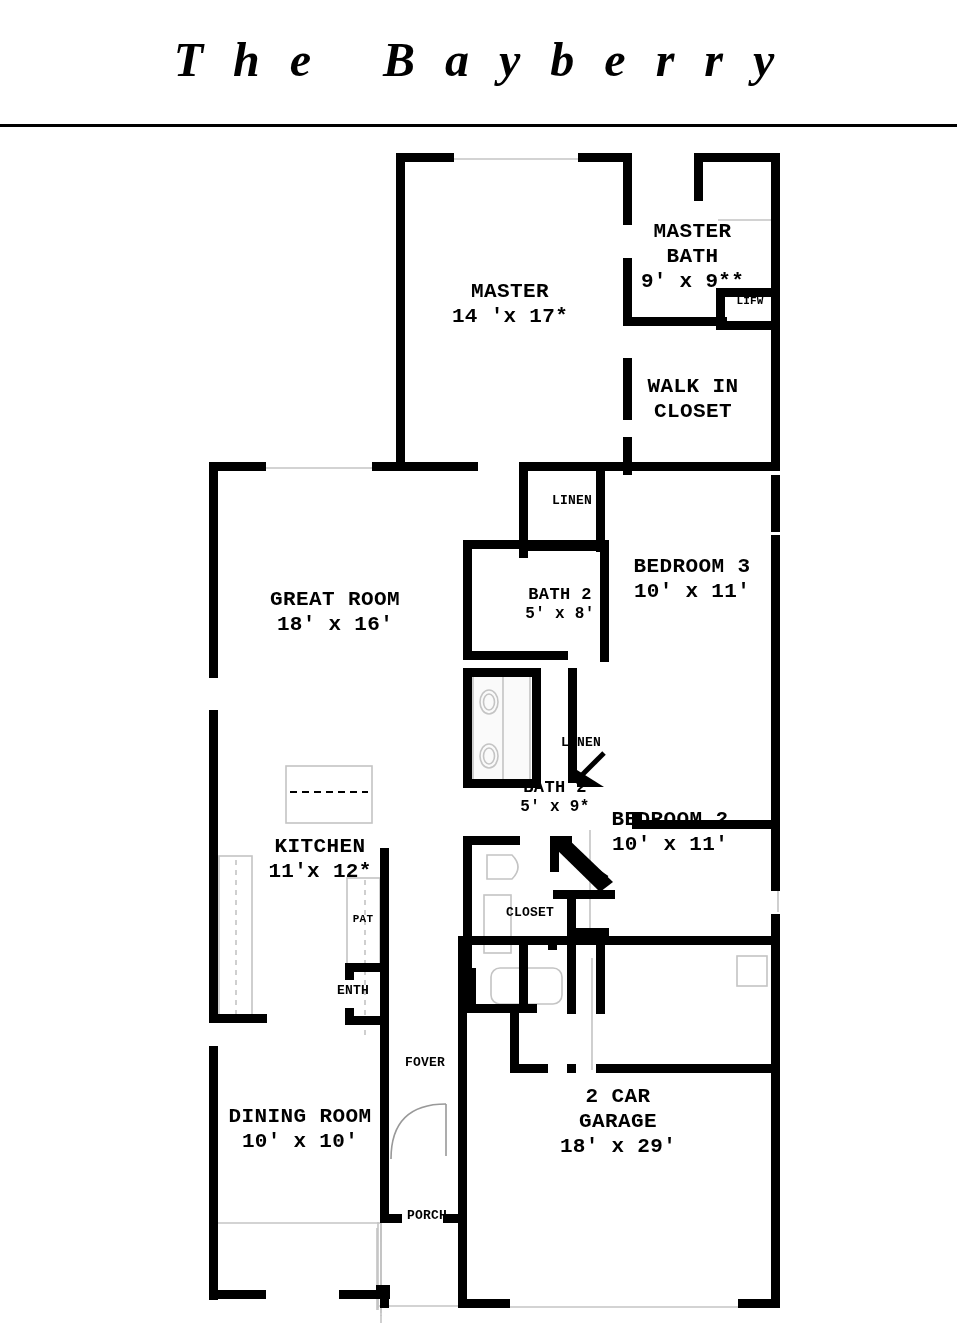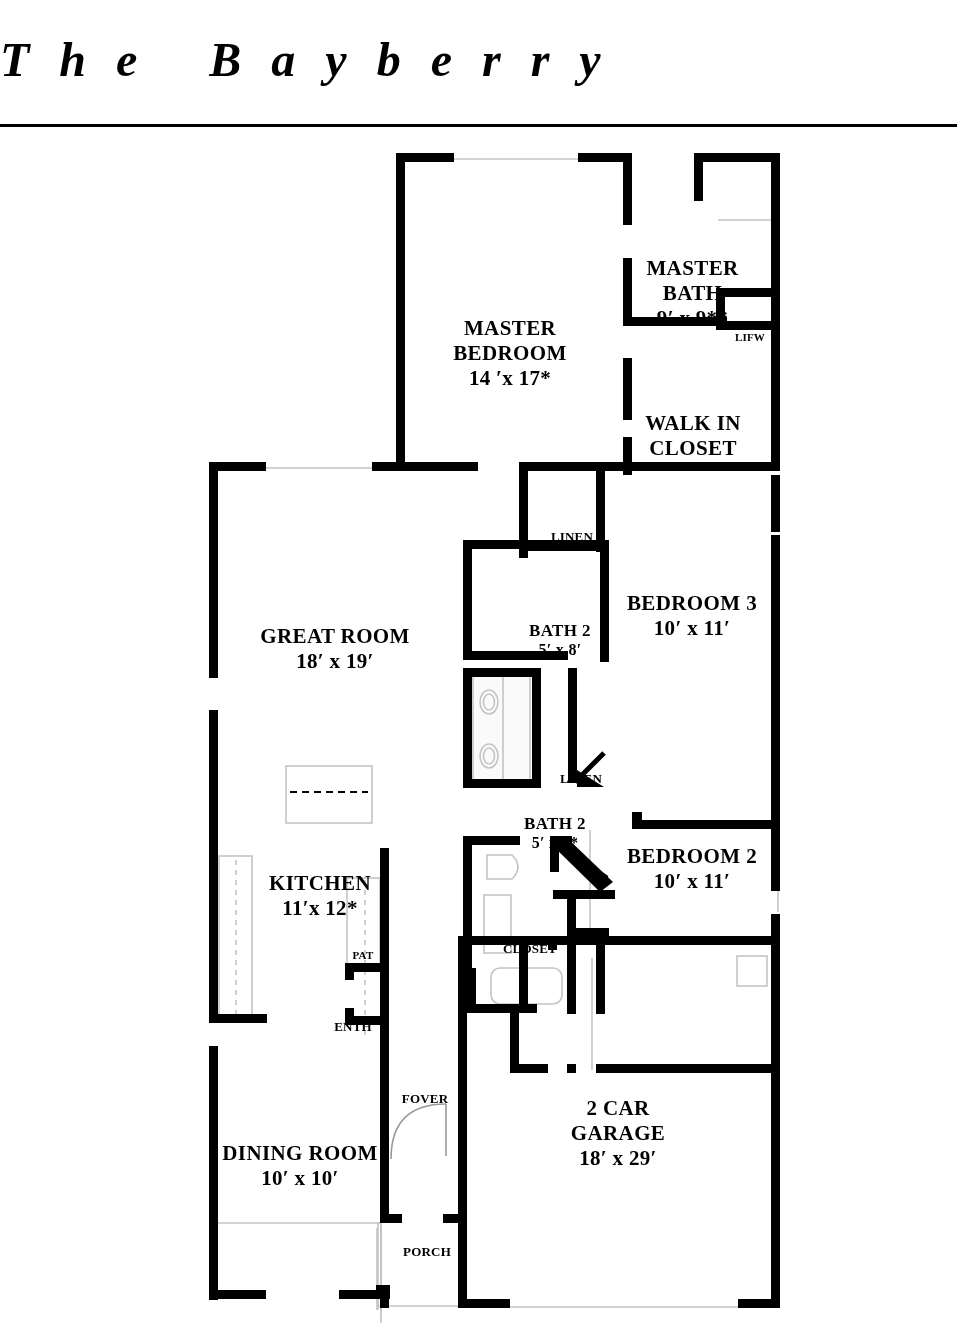--- a/index.html
+++ b/index.html
@@ -22,21 +22,21 @@
     width: 957px;
     height: 1323px;
     background: #ffffff;
   }
   
   #plan-title {
     position: absolute;
     left: 0;
     top: 32px;
     width: 957px;
-    text-align: left;
+    text-align: center;
     font-style: italic;
     font-weight: bold;
     font-size: 48px;
     letter-spacing: 9px;
     font-family: "Liberation Serif", "DejaVu Serif", serif;
     white-space: pre;
   }
   #title-rule {
     position: absolute;
     left: 0;
@@ -57,23 +57,22 @@
     display: block;
     width: 957px;
     height: 1193px;
   }
   
   .room-label {
     position: absolute;
     text-align: center;
     line-height: 1.18;
     white-space: nowrap;
-    font-family: Liberation Serif, serif;
+    font-family: Liberation Mono, monospace;
     pointer-events: none;
-    margin-top: 36px;
   }
   .room-label .rl-name {
     display: block;
     font-size: 21px;
     font-weight: bold;
     letter-spacing: 0.4px;
   }
   .room-label .rl-dim {
     display: block;
     font-size: 21px;
@@ -271,21 +270,20 @@
         <rect x="771" y="806" width="9" height="372"></rect>
         <rect x="458" y="1169" width="52" height="9"></rect>
         <rect x="738" y="1169" width="42" height="9"></rect>
 
         <rect x="376" y="1155" width="14" height="14"></rect>
       </g>
     </svg>
 
     <div class="room-label" style="left:400px; top:150px; width:220px;">
       <span class="rl-name">MASTER</span>
-      <span class="rl-name">BEDROOM</span>
       <span class="rl-dim">14 ′x 17*</span>
     </div>
 
     <div class="room-label" style="left:610px; top:90px; width:165px;">
       <span class="rl-name">MASTER</span>
       <span class="rl-name">BATH</span>
       <span class="rl-dim">9′ x 9**</span>
     </div>
 
     <div class="room-label" style="left:608px; top:245px; width:170px;">
@@ -296,21 +294,21 @@
     <div class="room-label micro" style="left:722px; top:165px; width:56px;">
       <span class="rl-name">LIFW</span>
     </div>
 
     <div class="room-label tiny" style="left:517px; top:363px; width:110px;">
       <span class="rl-name">LINEN</span>
     </div>
 
     <div class="room-label" style="left:215px; top:458px; width:240px;text-align:center;">
       <span class="rl-name">GREAT ROOM</span>
-      <span class="rl-dim">18′ x 19′</span>
+      <span class="rl-dim">18′ x 16′</span>
     </div>
 
     <div class="room-label small" style="left:500px; top:455px; width:120px;">
       <span class="rl-name">BATH 2</span>
       <span class="rl-dim">5′ x 8′</span>
     </div>
 
     <div class="room-label" style="left:602px; top:425px; width:180px;">
       <span class="rl-name">BEDROOM 3</span>
       <span class="rl-dim">10′ x 11′</span>
@@ -318,21 +316,21 @@
 
     <div class="room-label small" style="left:495px; top:648px; width:120px;">
       <span class="rl-name">BATH 2</span>
       <span class="rl-dim">5′ x 9*</span>
     </div>
 
     <div class="room-label tiny" style="left:536px; top:605px; width:90px;">
       <span class="rl-name">LINEN</span>
     </div>
 
-    <div class="room-label" style="left:602px; top:678px; width:180px;">
+    <div class="room-label" style="left:580px; top:678px; width:180px;">
       <span class="rl-name">BEDROOM 2</span>
       <span class="rl-dim">10′ x 11′</span>
     </div>
 
     <div class="room-label tiny" style="left:480px; top:775px; width:100px;">
       <span class="rl-name">CLOSET</span>
     </div>
 
     <div class="room-label" style="left:225px; top:705px; width:190px;">
       <span class="rl-name">KITCHEN</span>
@@ -353,20 +351,20 @@
     </div>
 
     <div class="room-label tiny" style="left:389px; top:925px; width:72px;">
       <span class="rl-name">FOVER</span>
     </div>
 
     <div class="room-label tiny" style="left:389px; top:1078px; width:76px;">
       <span class="rl-name">PORCH</span>
     </div>
 
-    <div class="room-label" style="left:528px; top:930px; width:180px;">
+    <div class="room-label" style="left:528px; top:955px; width:180px;">
       <span class="rl-name">2 CAR</span>
       <span class="rl-name">GARAGE</span>
       <span class="rl-dim">18′ x 29′</span>
     </div>
 
   </div>
 </div>
 
 </body></html>

